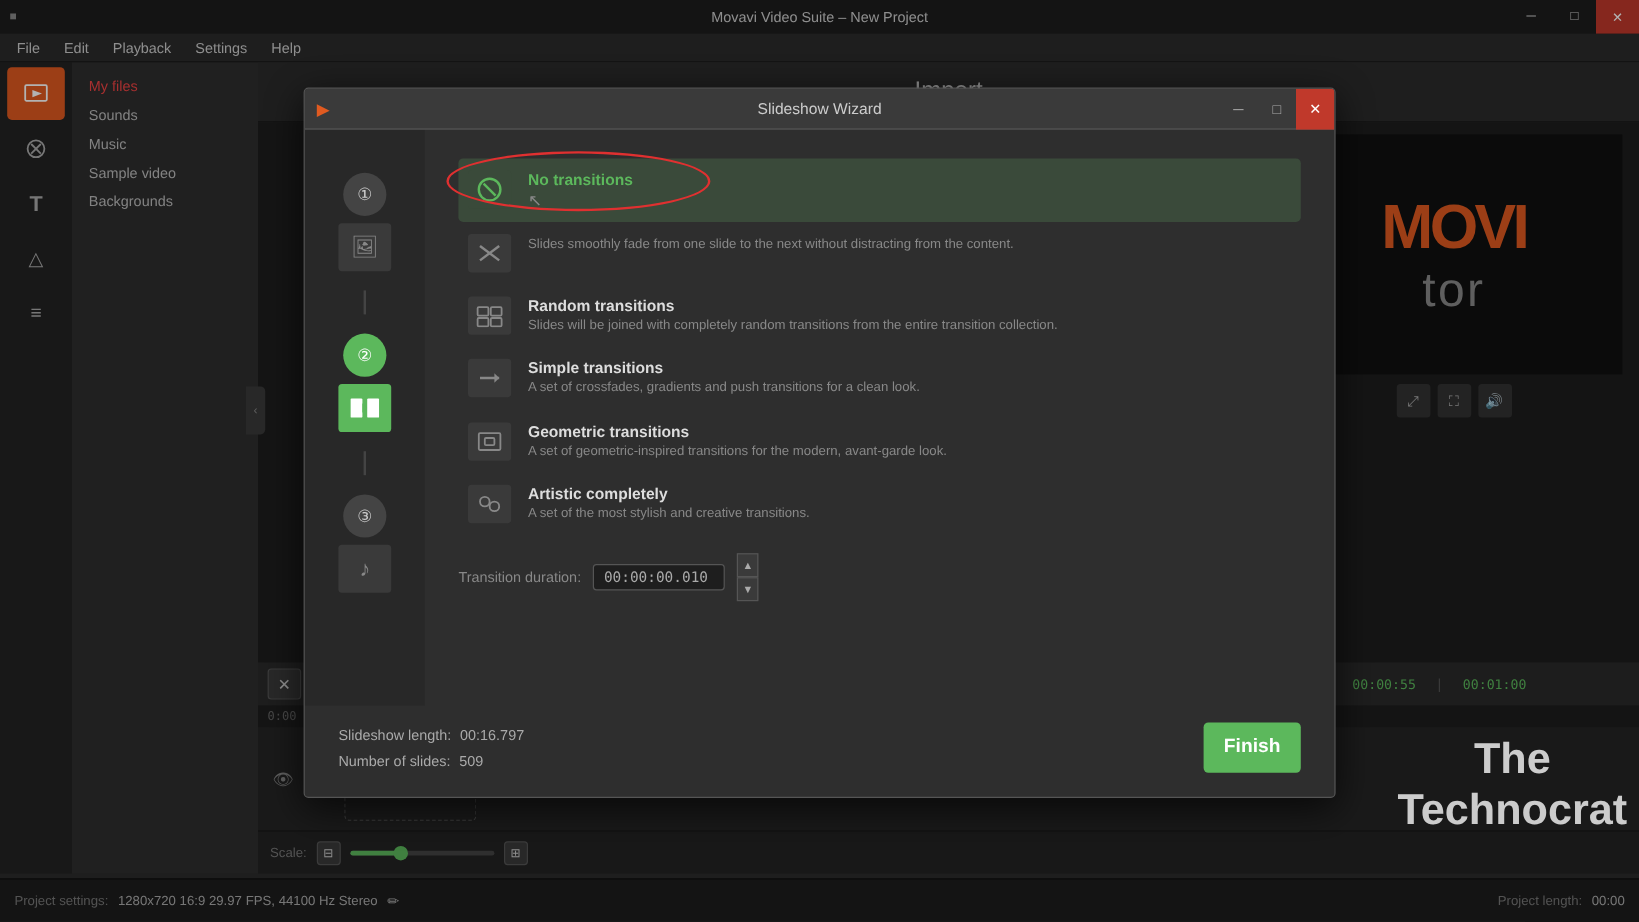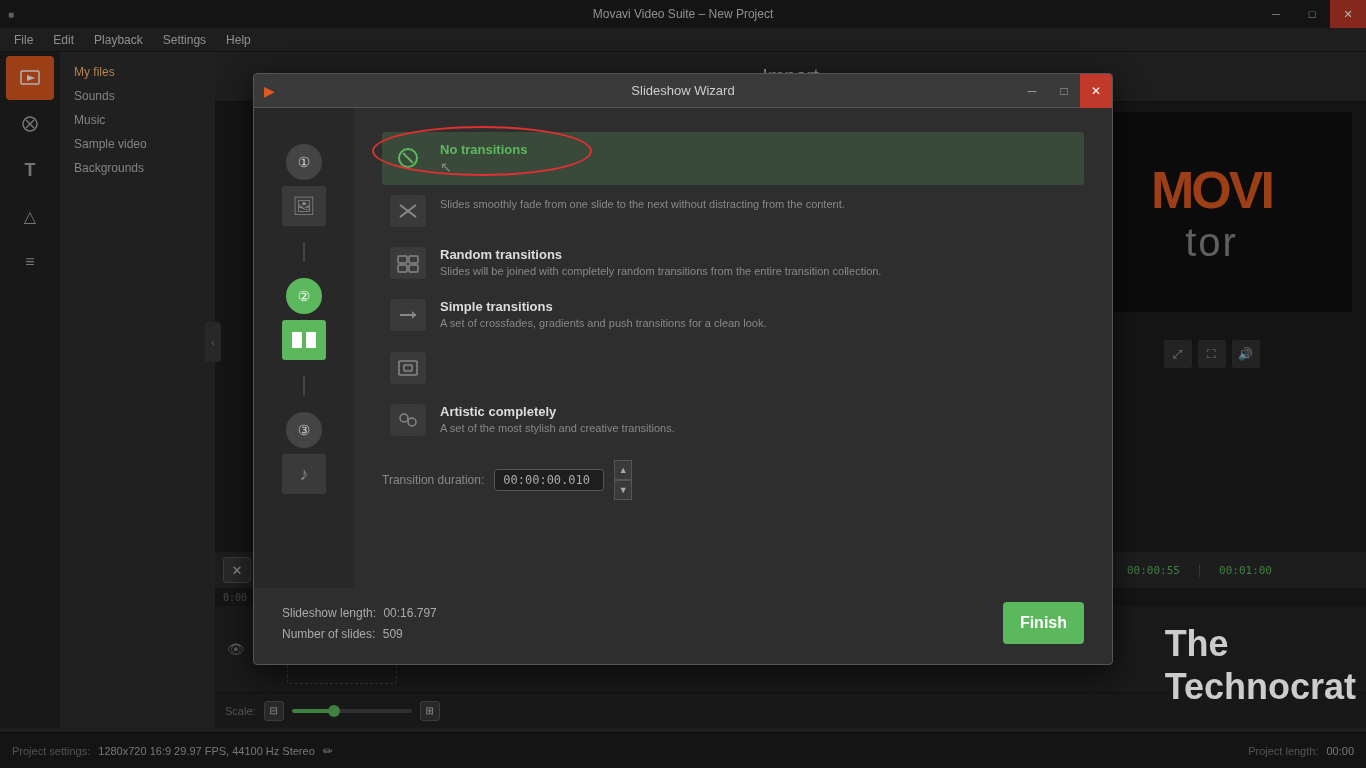--- a/index.html
+++ b/index.html
@@ -102,21 +102,21 @@
       display: flex;
       flex-direction: column;
       padding: 8px 0;
     }
     .sidebar-item {
       padding: 5px 14px;
       font-size: 12px;
       color: #bbb;
       cursor: pointer;
     }
-    .sidebar-item.active { color: #fdba74; }
+    .sidebar-item.active { color: #ef4444; }
     #sidebar-collapse-btn {
       position: absolute;
       left: 205px;
       top: 270px;
       width: 16px;
       height: 40px;
       background: #3a3a3a;
       border-radius: 0 4px 4px 0;
       display: flex;
       align-items: center;
@@ -158,21 +158,20 @@
 
     
     #right-panel {
       width: 310px;
       background: #1e1e1e;
       display: flex;
       flex-direction: column;
       align-items: center;
       justify-content: flex-start;
       padding-top: 10px;
-      gap: 20px;
     }
     #preview-area {
       width: 280px;
       height: 200px;
       background: #111;
       display: flex;
       align-items: center;
       justify-content: center;
     }
 
@@ -544,28 +543,28 @@
       border-radius: 4px;
       padding: 12px 17px;
       font-size: 16px;
       cursor: pointer;
       font-weight: 700;
     }
 
     
     #watermark {
       position: fixed;
-      bottom: 60px;
+      bottom: 72px;
       right: 10px;
       font-size: 36px;
       color: #ccc;
       font-weight: bold;
       z-index: 200;
       line-height: 1.2;
-      text-align: left;
+      text-align: center;
     }
 
     
     #bg-logo {
       position: absolute;
       right: 0;
       top: 0;
       font-size: 80px;
       font-weight: bold;
       color: #3a3a3a;
@@ -825,20 +824,24 @@
             </div>
           </div>
 
           <div class="transition-option">
             <div class="trans-icon">
               <svg width="24" height="20" viewBox="0 0 24 20">
                 <rect x="3" y="3" width="18" height="14" rx="1" fill="none" stroke="#888" stroke-width="1.5"></rect>
                 <rect x="8" y="7" width="8" height="6" rx="1" fill="none" stroke="#888" stroke-width="1.5"></rect>
               </svg>
             </div>
+            <div>
+              <div class="trans-name">Geometric transitions</div>
+              <div class="trans-desc">A set of geometric-inspired transitions for the modern, avant-garde look.</div>
+            </div>
           </div>
 
           <div class="transition-option">
             <div class="trans-icon">
               <svg width="24" height="20" viewBox="0 0 24 20">
                 <circle cx="8" cy="8" r="4" fill="none" stroke="#888" stroke-width="1.5"></circle>
                 <circle cx="16" cy="12" r="4" fill="none" stroke="#888" stroke-width="1.5"></circle>
               </svg>
             </div>
             <div>

